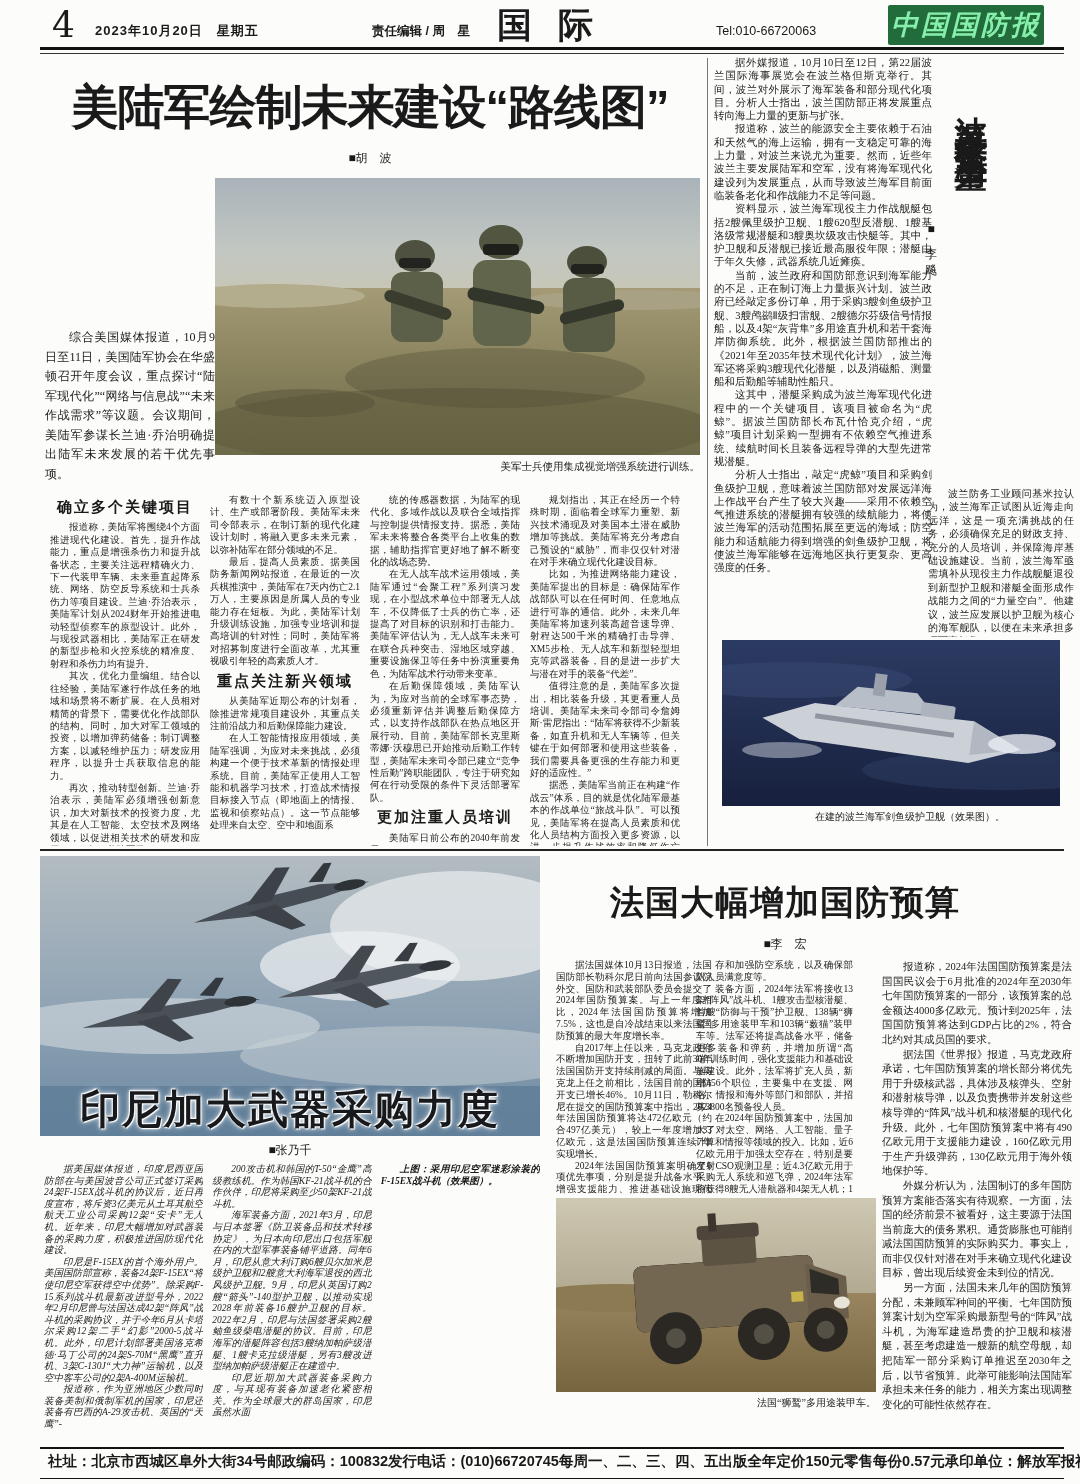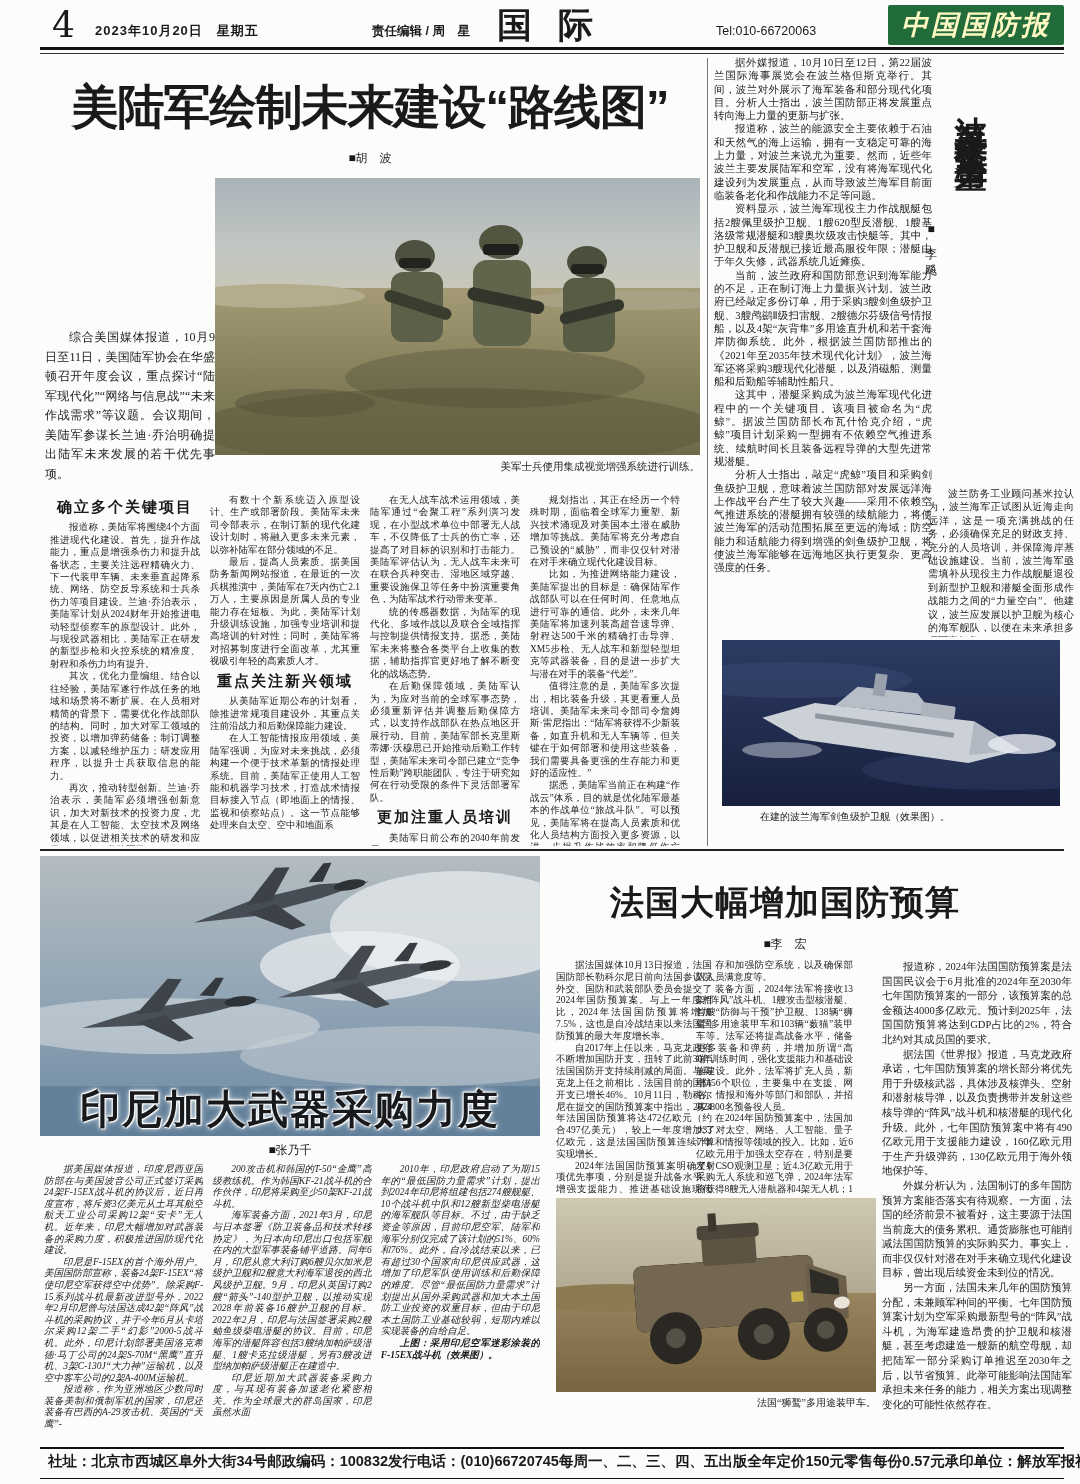--- a/index.html
+++ b/index.html
@@ -6,22 +6,22 @@
   html,body { background:#e8e8e4; }
   .page { position:relative; width:1080px; height:1484px; background:#fcfcfa; margin:0 auto;
           font-family:"Liberation Serif", serif; color:#1a1a1a; overflow:hidden; }
   
   .pagenum { position:absolute; left:52px; top:4px; font-size:36px; font-family:"DejaVu Serif", serif; }
   .hdate { position:absolute; left:95px; top:22px; font-size:13px; font-weight:bold; letter-spacing:1px; font-family:"Liberation Sans", sans-serif;}
   .heditor { position:absolute; left:372px; top:23px; font-size:12.5px; font-weight:bold; font-family:"Liberation Sans", sans-serif;}
   .hsection { position:absolute; left:440px; top:2px; width:210px; text-align:center; font-size:35px; font-weight:bold;
               font-family:"Liberation Sans", sans-serif; letter-spacing:26px; text-indent:26px;}
   .htel { position:absolute; left:716px; top:24px; font-size:12.5px; font-family:"Liberation Sans", sans-serif;}
-  .masthead { position:absolute; left:888px; top:5px; width:176px; height:40px; background:#226b3b;
-              color:#fef9c3; display:flex; align-items:center; justify-content:center;
+  .masthead { position:absolute; left:888px; top:5px; width:156px; height:40px; background:#226b3b;
+              color:#86efac; display:flex; align-items:center; justify-content:center;
               font-size:27px; font-weight:bold; font-style:italic; letter-spacing:3px;
               font-family:"Liberation Serif", serif; border-radius:2px;}
   .hrule1 { position:absolute; left:40px; right:16px; top:47px; height:3px; background:#111; }
   .hrule2 { position:absolute; left:40px; right:16px; top:53px; height:1px; background:#333; }
   
   .main-headline { position:absolute; left:40px; top:76px; width:660px; text-align:center;
                    font-size:47px; font-weight:bold; font-family:"Liberation Sans", sans-serif; letter-spacing:-1px; white-space:nowrap;}
   .main-byline { position:absolute; left:40px; top:150px; width:660px; text-align:center; font-size:12px; }
   .photo { position:absolute; overflow:hidden; }
   .photo svg { display:block; }
@@ -38,21 +38,21 @@
   
   .vline-main { position:absolute; left:707px; top:58px; width:1px; height:788px; background:#777; }
   .pl-col { position:absolute; left:714px; top:56px; width:218px; height:582px; overflow:hidden;
             font-size:10.5px; line-height:13.3px; }
   .pl-headline { position:absolute; left:948px; top:90px; height:380px; writing-mode:vertical-rl; text-orientation:upright;
                  font-size:33px; font-weight:bold; font-family:"Liberation Sans", sans-serif; letter-spacing:5px;}
   .pl-byline { position:absolute; left:922px; top:222px; writing-mode:vertical-rl; text-orientation:upright; font-size:12px; letter-spacing:2px;}
   .pl-side { position:absolute; left:928px; top:487px; width:146px; height:150px; overflow:hidden;
              font-size:10px; line-height:13.4px; }
   .pl-photo { left:722px; top:640px; width:338px; height:166px; }
-  .pl-caption { position:absolute; left:760px; top:810px; width:300px; text-align:left; font-size:10px; }
+  .pl-caption { position:absolute; left:760px; top:810px; width:300px; text-align:center; font-size:10px; }
   
   .mid-rule { position:absolute; left:40px; right:16px; top:849px; height:1.5px; background:#222; }
   
   .id-photo { left:40px; top:856px; width:500px; height:280px; }
   .id-headline { position:absolute; left:50px; top:1082px; width:480px; text-align:center; white-space:nowrap;
                  font-size:40px; font-weight:bold; font-family:"Liberation Sans", sans-serif; color:#17191c;
                  text-shadow:0 0 3px #fff, 0 0 6px #fff, 1px 1px 1px #fff, -1px -1px 1px #fff; letter-spacing:2px;}
   .id-byline { position:absolute; left:40px; top:1142px; width:500px; text-align:center; font-size:12px; }
   .id-cols { position:absolute; left:44px; top:1164px; width:496px; height:278px; display:flex; gap:9px;font-style:italic; }
   .bcol { width:160px; height:278px; overflow:hidden; font-size:9.5px; line-height:11.6px; }
@@ -142,22 +142,22 @@
         <p class="bp">再次，推动转型创新。兰迪·乔治表示，美陆军必须增强创新意识，加大对新技术的投资力度，尤其是在人工智能、太空技术及网络领域，以促进相关技术的研发和应用。2022年，美陆军已</p>
       </div>
     <div class="mcol">
         <p class="bp">有数十个新系统迈入原型设计、生产或部署阶段。美陆军未来司令部表示，在制订新的现代化建设计划时，将融入更多未来元素，以弥补陆军在部分领域的不足。</p>
         <p class="bp">最后，提高人员素质。据美国防务新闻网站报道，在最近的一次兵棋推演中，美陆军在7天内伤亡2.1万人，主要原因是所属人员的专业能力存在短板。为此，美陆军计划升级训练设施，加强专业培训和提高培训的针对性；同时，美陆军将对招募制度进行全面改革，尤其重视吸引年轻的高素质人才。</p>
         <h3 class="colhead">重点关注新兴领域</h3>
         <p class="bp">从美陆军近期公布的计划看，除推进常规项目建设外，其重点关注前沿战力和后勤保障能力建设。</p>
         <p class="bp">在人工智能情报应用领域，美陆军强调，为应对未来挑战，必须构建一个便于技术革新的情报处理系统。目前，美陆军正使用人工智能和机器学习技术，打造战术情报目标接入节点（即地面上的情报、监视和侦察站点）。这一节点能够处理来自太空、空中和地面系</p>
       </div>
     <div class="mcol">
+        <p class="bp">统的传感器数据，为陆军的现代化、多域作战以及联合全域指挥与控制提供情报支持。据悉，美陆军未来将整合各类平台上收集的数据，辅助指挥官更好地了解不断变化的战场态势。</p>
         <p class="bp">在无人战车战术运用领域，美陆军通过“会聚工程”系列演习发现，在小型战术单位中部署无人战车，不仅降低了士兵的伤亡率，还提高了对目标的识别和打击能力。美陆军评估认为，无人战车未来可在联合兵种突击、湿地区域穿越、重要设施保卫等任务中扮演重要角色，为陆军战术行动带来变革。</p>
-        <p class="bp">统的传感器数据，为陆军的现代化、多域作战以及联合全域指挥与控制提供情报支持。据悉，美陆军未来将整合各类平台上收集的数据，辅助指挥官更好地了解不断变化的战场态势。</p>
         <p class="bp">在后勤保障领域，美陆军认为，为应对当前的全球军事态势，必须重新评估并调整后勤保障方式，以支持作战部队在热点地区开展行动。目前，美陆军部长克里斯蒂娜·沃穆思已开始推动后勤工作转型，美陆军未来司令部已建立“竞争性后勤”跨职能团队，专注于研究如何在行动受限的条件下灵活部署军队。</p>
         <h3 class="colhead">更加注重人员培训</h3>
         <p class="bp">美陆军日前公布的2040年前发展</p>
       </div>
     <div class="mcol">
         <p class="bp">规划指出，其正在经历一个特殊时期，面临着全球军力重塑、新兴技术涌现及对美国本土潜在威胁增加等挑战。美陆军将充分考虑自己预设的“威胁”，而非仅仅针对潜在对手来确立现代化建设目标。</p>
         <p class="bp">比如，为推进网络能力建设，美陆军提出的目标是：确保陆军作战部队可以在任何时间、任意地点进行可靠的通信。此外，未来几年美陆军将加速列装高超音速导弹、射程达500千米的精确打击导弹、XM5步枪、无人战车和新型轻型坦克等武器装备，目的是进一步扩大与潜在对手的装备“代差”。</p>
         <p class="bp">值得注意的是，美陆军多次提出，相比装备升级，其更看重人员培训。美陆军未来司令部司令詹姆斯·雷尼指出：“陆军将获得不少新装备，如直升机和无人车辆等，但关键在于如何部署和使用这些装备，我们需要具备更强的生存能力和更好的适应性。”</p>
         <p class="bp">据悉，美陆军当前正在构建“作战云”体系，目的就是优化陆军最基本的作战单位“旅战斗队”。可以预见，美陆军将在提高人员素质和优化人员结构方面投入更多资源，以进一步提升作战效率和降低伤亡率。</p>
       </div>
@@ -250,21 +250,20 @@
         <p class="bp">据美国媒体报道，印度尼西亚国防部在与美国波音公司正式签订采购24架F-15EX战斗机的协议后，近日再度宣布，将斥资3亿美元从土耳其航空航天工业公司采购12架“安卡”无人机。近年来，印尼大幅增加对武器装备的采购力度，积极推进国防现代化建设。</p>
         <p class="bp">印尼是F-15EX的首个海外用户。美国国防部宣称，装备24架F-15EX“将使印尼空军获得空中优势”。除采购F-15系列战斗机最新改进型号外，2022年2月印尼曾与法国达成42架“阵风”战斗机的采购协议，并于今年6月从卡塔尔采购12架二手“幻影”2000-5战斗机。此外，印尼计划部署美国洛克希德·马丁公司的24架S-70M“黑鹰”直升机、3架C-130J“大力神”运输机，以及空中客车公司的2架A-400M运输机。</p>
         <p class="bp">报道称，作为亚洲地区少数同时装备美制和俄制军机的国家，印尼还装备有巴西的A-29攻击机、英国的“天鹰”-</p>
       </div>
     <div class="bcol">
         <p class="bp">200攻击机和韩国的T-50“金鹰”高级教练机。作为韩国KF-21战斗机的合作伙伴，印尼将采购至少50架KF-21战斗机。</p>
         <p class="bp">海军装备方面，2021年3月，印尼与日本签署《防卫装备品和技术转移协定》，为日本向印尼出口包括军舰在内的大型军事装备铺平道路。同年6月，印尼从意大利订购6艘贝尔加米尼级护卫舰和2艘意大利海军退役的西北风级护卫舰。9月，印尼从英国订购2艘“箭头”-140型护卫舰，以推动实现2028年前装备16艘护卫舰的目标。2022年2月，印尼与法国签署采购2艘鲉鱼级柴电潜艇的协议。目前，印尼海军的潜艇阵容包括3艘纳加帕萨级潜艇、1艘卡克拉级潜艇，另有3艘改进型纳加帕萨级潜艇正在建造中。</p>
         <p class="bp">印尼近期加大武器装备采购力度，与其现有装备加速老化紧密相关。作为全球最大的群岛国家，印尼虽然水面</p>
       </div>
     <div class="bcol">
-        <p class="bp">2010年，印尼政府启动了为期15年的“最低国防力量需求”计划，提出到2024年印尼将组建包括274艘舰艇、10个战斗机中队和12艘新型柴电潜艇的海军舰队等目标。不过，由于缺乏资金等原因，目前印尼空军、陆军和海军分别仅完成了该计划的51%、60%和76%。此外，自冷战结束以来，已有超过30个国家向印尼供应武器，这增加了印尼军队使用训练和后勤保障的难度。尽管“最低国防力量需求”计划提出从国外采购武器和加大本土国防工业投资的双重目标，但由于印尼本土国防工业基础较弱，短期内难以实现装备的自给自足。</p>
         <p class="bp capp">上图：采用印尼空军迷彩涂装的F-15EX战斗机（效果图）。</p>
       </div>
   </div>
 
   <div class="fr-headline">法国大幅增加国防预算</div>
   <div class="fr-byline">■李　宏</div>
   <div class="fr-col1">
       <p class="bp">据法国媒体10月13日报道，法国国防部长勒科尔尼日前向法国参议院外交、国防和武装部队委员会提交了2024年国防预算案。与上一年度相比，2024年法国国防预算将增加7.5%，这也是自冷战结束以来法国国防预算的最大年度增长率。</p>
       <p class="bp">自2017年上任以来，马克龙政府不断增加国防开支，扭转了此前30年法国国防开支持续削减的局面。与马克龙上任之前相比，法国目前的国防开支已增长46%。10月11日，勒科尔尼在提交的国防预算案中指出，2024年法国国防预算将达472亿欧元（约合497亿美元），较上一年度增加33亿欧元，这是法国国防预算连续7年实现增长。</p>
       <p class="bp">2024年法国国防预算案明确了6项优先事项，分别是提升战备水平、增强支援能力、推进基础设施现代化、实现核威慑力量现代化、全面增加弹药库</p>

